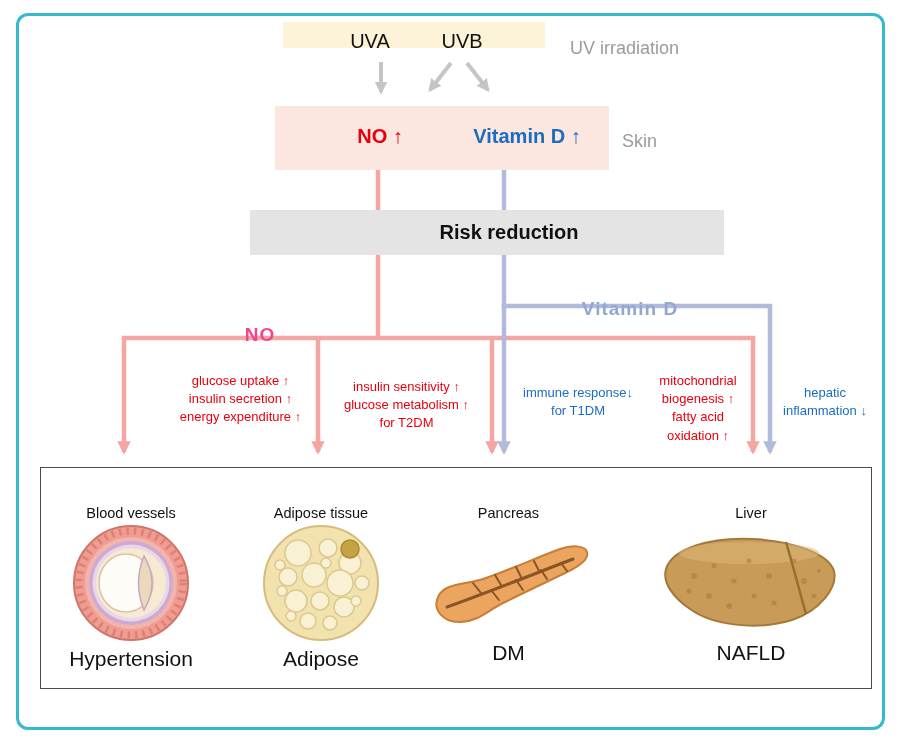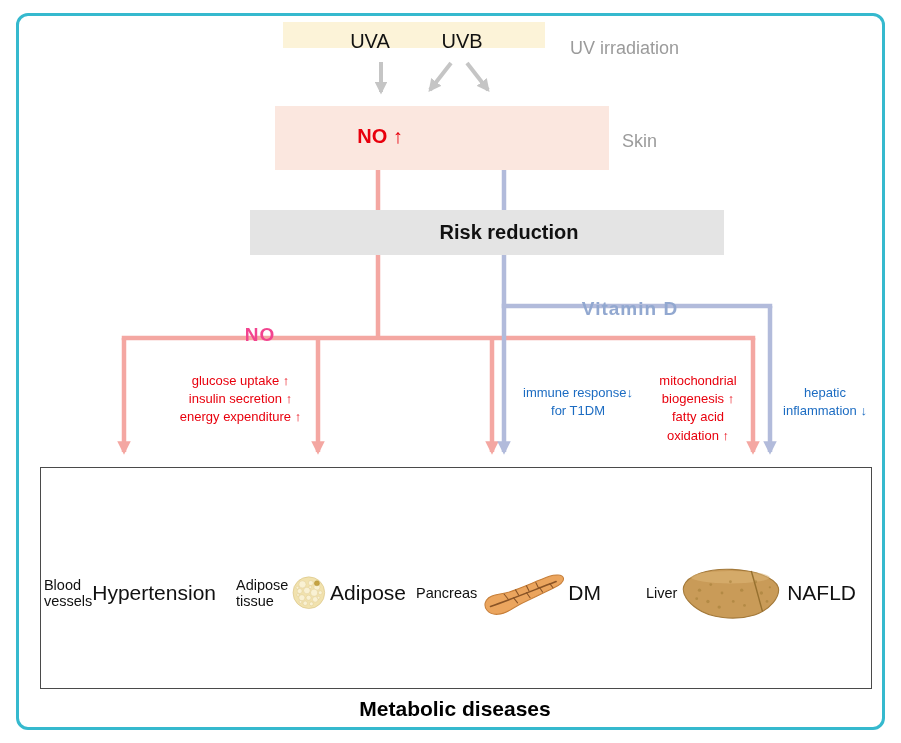--- a/index.html
+++ b/index.html
@@ -28,21 +28,21 @@
   .annotation{position:absolute;z-index:2;font-size:13px;line-height:1.4;text-align:center;white-space:pre-line;}
   .ann-red{color:var(--no-red,#e8000d);}
   .ann-blue{color:var(--vitamin-d-blue,#1c6cc2);}
   .ann-1{left:5px;top:376px;width:125px;}
   .ann-2{left:163px;top:372px;width:155px;}
   .ann-3{left:328px;top:378px;width:157px;}
   .ann-4{left:510px;top:384px;width:136px;}
   .ann-5{left:645px;top:372px;width:106px;}
   .ann-6{left:775px;top:384px;width:100px;}
   .organ-box{left:40px;top:467px;width:830px;height:220px;background:#fff;border:1.5px solid #4a4a4a;z-index:2;}
-  .organ-col{position:absolute;top:10px;bottom:8px;display:flex;flex-direction:row;align-items:center;justify-content:flex-end;margin-top:27px;}
+  .organ-col{position:absolute;top:10px;bottom:8px;display:flex;flex-direction:column;align-items:center;justify-content:flex-start;margin-top:27px;}
   .organ-col-1{left:5px;width:170px;}
   .organ-col-2{left:195px;width:170px;}
   .organ-col-3{left:375px;width:185px;}
   .organ-col-4{left:605px;width:210px;}
   .organ-label{font-size:14.5px;color:#111;}
   .disease-label{font-size:21px;color:#111;}
   .footer-label{position:absolute;left:40px;top:697px;width:830px;text-align:center;
     font-size:21px;font-weight:bold;color:#000;z-index:2;}
   
   .ln-gray{stroke:var(--gray-arrow,#c5c5c5);stroke-width:4;fill:none;}
@@ -95,31 +95,35 @@
   </svg>
 
   <div class="box uv-box">
     <span class="uva">UVA</span>
     <span class="uvb">UVB</span>
   </div>
   <div class="caption-gray uv-caption">UV irradiation</div>
 
   <div class="box skin-box">
     <span class="skin-no">NO ↑</span>
+    <span class="skin-vitd">Vitamin D ↑</span>
   </div>
   <div class="caption-gray skin-caption">Skin</div>
 
   <div class="box risk-box">Risk reduction</div>
 
   <div class="pathway-label no-pathway">NO</div>
   <div class="pathway-label vitd-pathway">Vitamin D</div>
 
   <div class="annotation ann-red ann-2">glucose uptake ↑
 insulin secretion ↑
 energy expenditure ↑</div>
+  <div class="annotation ann-red ann-3">insulin sensitivity ↑
+glucose metabolism ↑
+for T2DM</div>
   <div class="annotation ann-blue ann-4">immune response↓
 for T1DM</div>
   <div class="annotation ann-red ann-5">mitochondrial
 biogenesis ↑
 fatty acid
 oxidation ↑</div>
   <div class="annotation ann-blue ann-6">hepatic
 inflammation ↓</div>
 
   <div class="box organ-box">
@@ -207,15 +211,14 @@
             <line x1="95" y1="59" x2="102" y2="69"></line>
           <line x1="120" y1="49" x2="126" y2="58"></line>
             <line x1="140" y1="42" x2="146" y2="50"></line>
         </g>
       </svg>
       <span class="disease-label">DM</span>
     </div>
 
   </div>
 
-  <div class="footer-label">Metabolic diseases</div>
 
 </div>
 
 </body></html>

